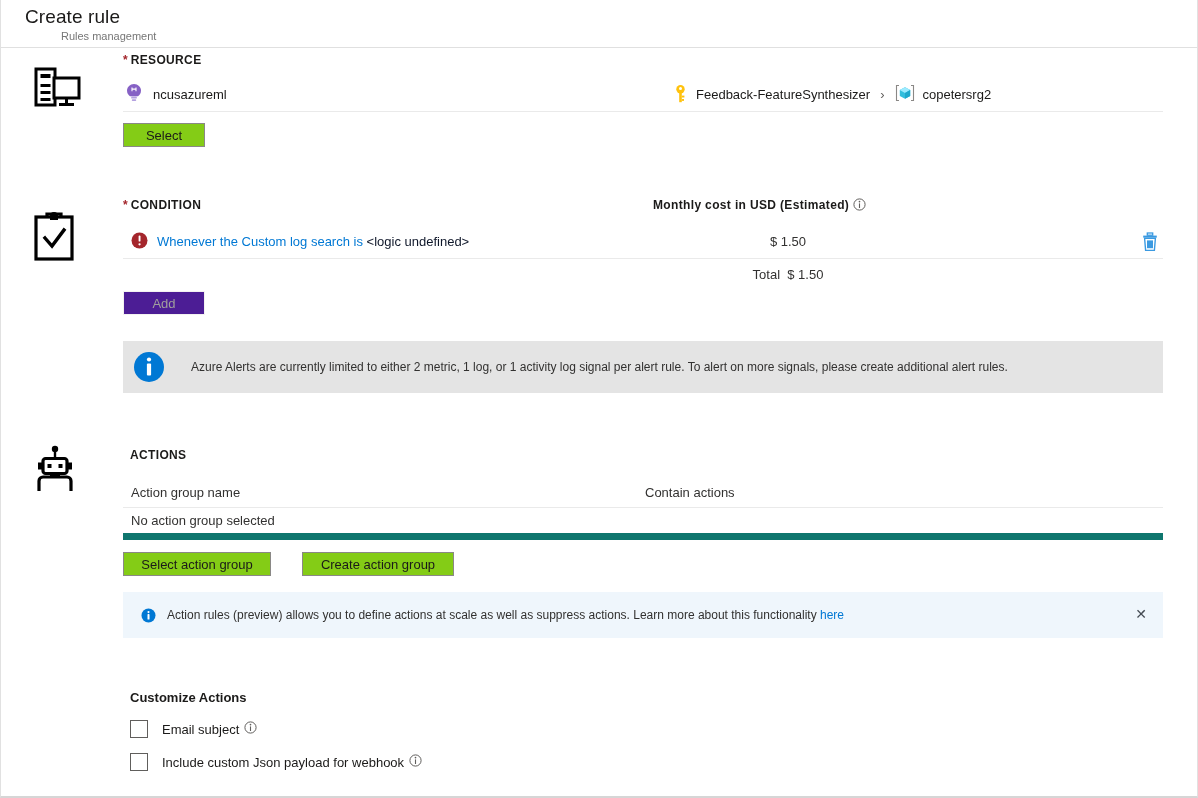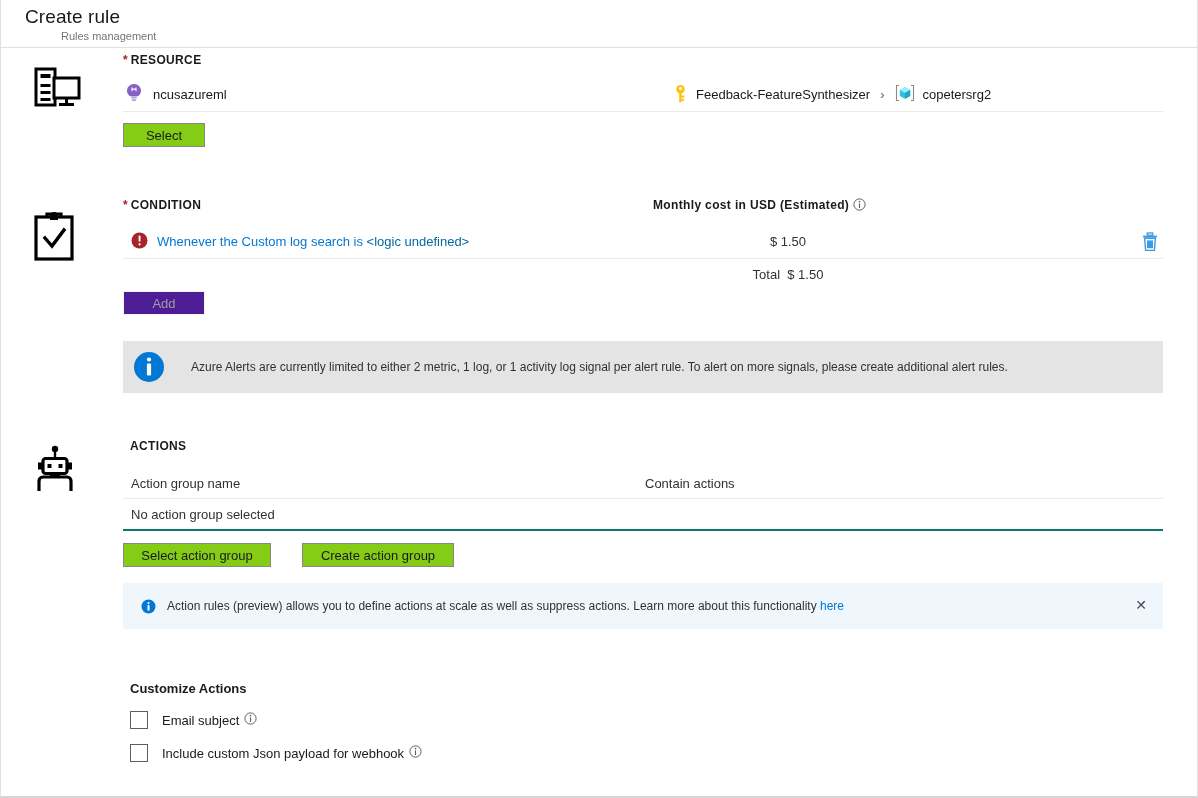--- a/index.html
+++ b/index.html
@@ -149,21 +149,21 @@
     display: flex;
     align-items: center;
     gap: 9px;
     padding-left: 8px;
   }
   .cond-link {
     color: #0078d4;
     font-size: 13px;
     cursor: pointer;
   }
-  .cond-undef { color: #0369a1; }
+  .cond-undef { color: #0f172a; }
   .cost-cell {
     flex: 1 1 auto;
     display: flex;
     align-items: center;
     position: relative;
   }
   .cost-val {
     font-size: 13px;
     color: #323130;
     width: 270px;
@@ -284,21 +284,21 @@
     font-size: 13px;
     color: #323130;
     font-weight: 400;
   }
   .th1 { flex: 0 0 522px; padding-left: 8px; }
   .th2 { flex: 1 1 auto; }
   .tbl-row {
     display: flex;
     align-items: center;
     height: 32px;
-    border-bottom: 2px solid #0f766e;
+    border-bottom: 7px solid #0f766e;
   }
   .tbl-row .td {
     font-size: 13px;
     color: #323130;
     padding-left: 5px;
   }
   .btn-row {
     display: flex;
     gap: 31px;
     margin-top: 12px;
@@ -517,21 +517,21 @@
               <rect x="15.5" y="19" width="4" height="4" fill="#000000"></rect>
               <rect x="26.5" y="19" width="4" height="4" fill="#000000"></rect>
               <rect x="18" y="28.5" width="10" height="3.6" fill="#000000"></rect>
               <path d="M7 46 L7 36 C7 33.8 8.8 32 11 32 L35 32 C37.2 32 39 33.8 39 36 L39 46" fill="none" stroke="#000000" stroke-width="3.2"></path>
             </svg>
           </span>
         </div>
       </div>
 
       <div class="body-col">
-        <div class="sect-title" style="padding-left:7px;">ACTIONS</div>
+        <div class="sect-title" style="padding-left:7px;margin-top:9px;">ACTIONS</div>
 
         <div class="tbl-head">
           <div class="th th1">Action group name</div>
           <div class="th th2">Contain actions</div>
         </div>
 
         <div class="tbl-row">
           <div class="td th1" style="padding-left:8px;">No action group selected</div>
           <div class="td th2"></div>
         </div>

